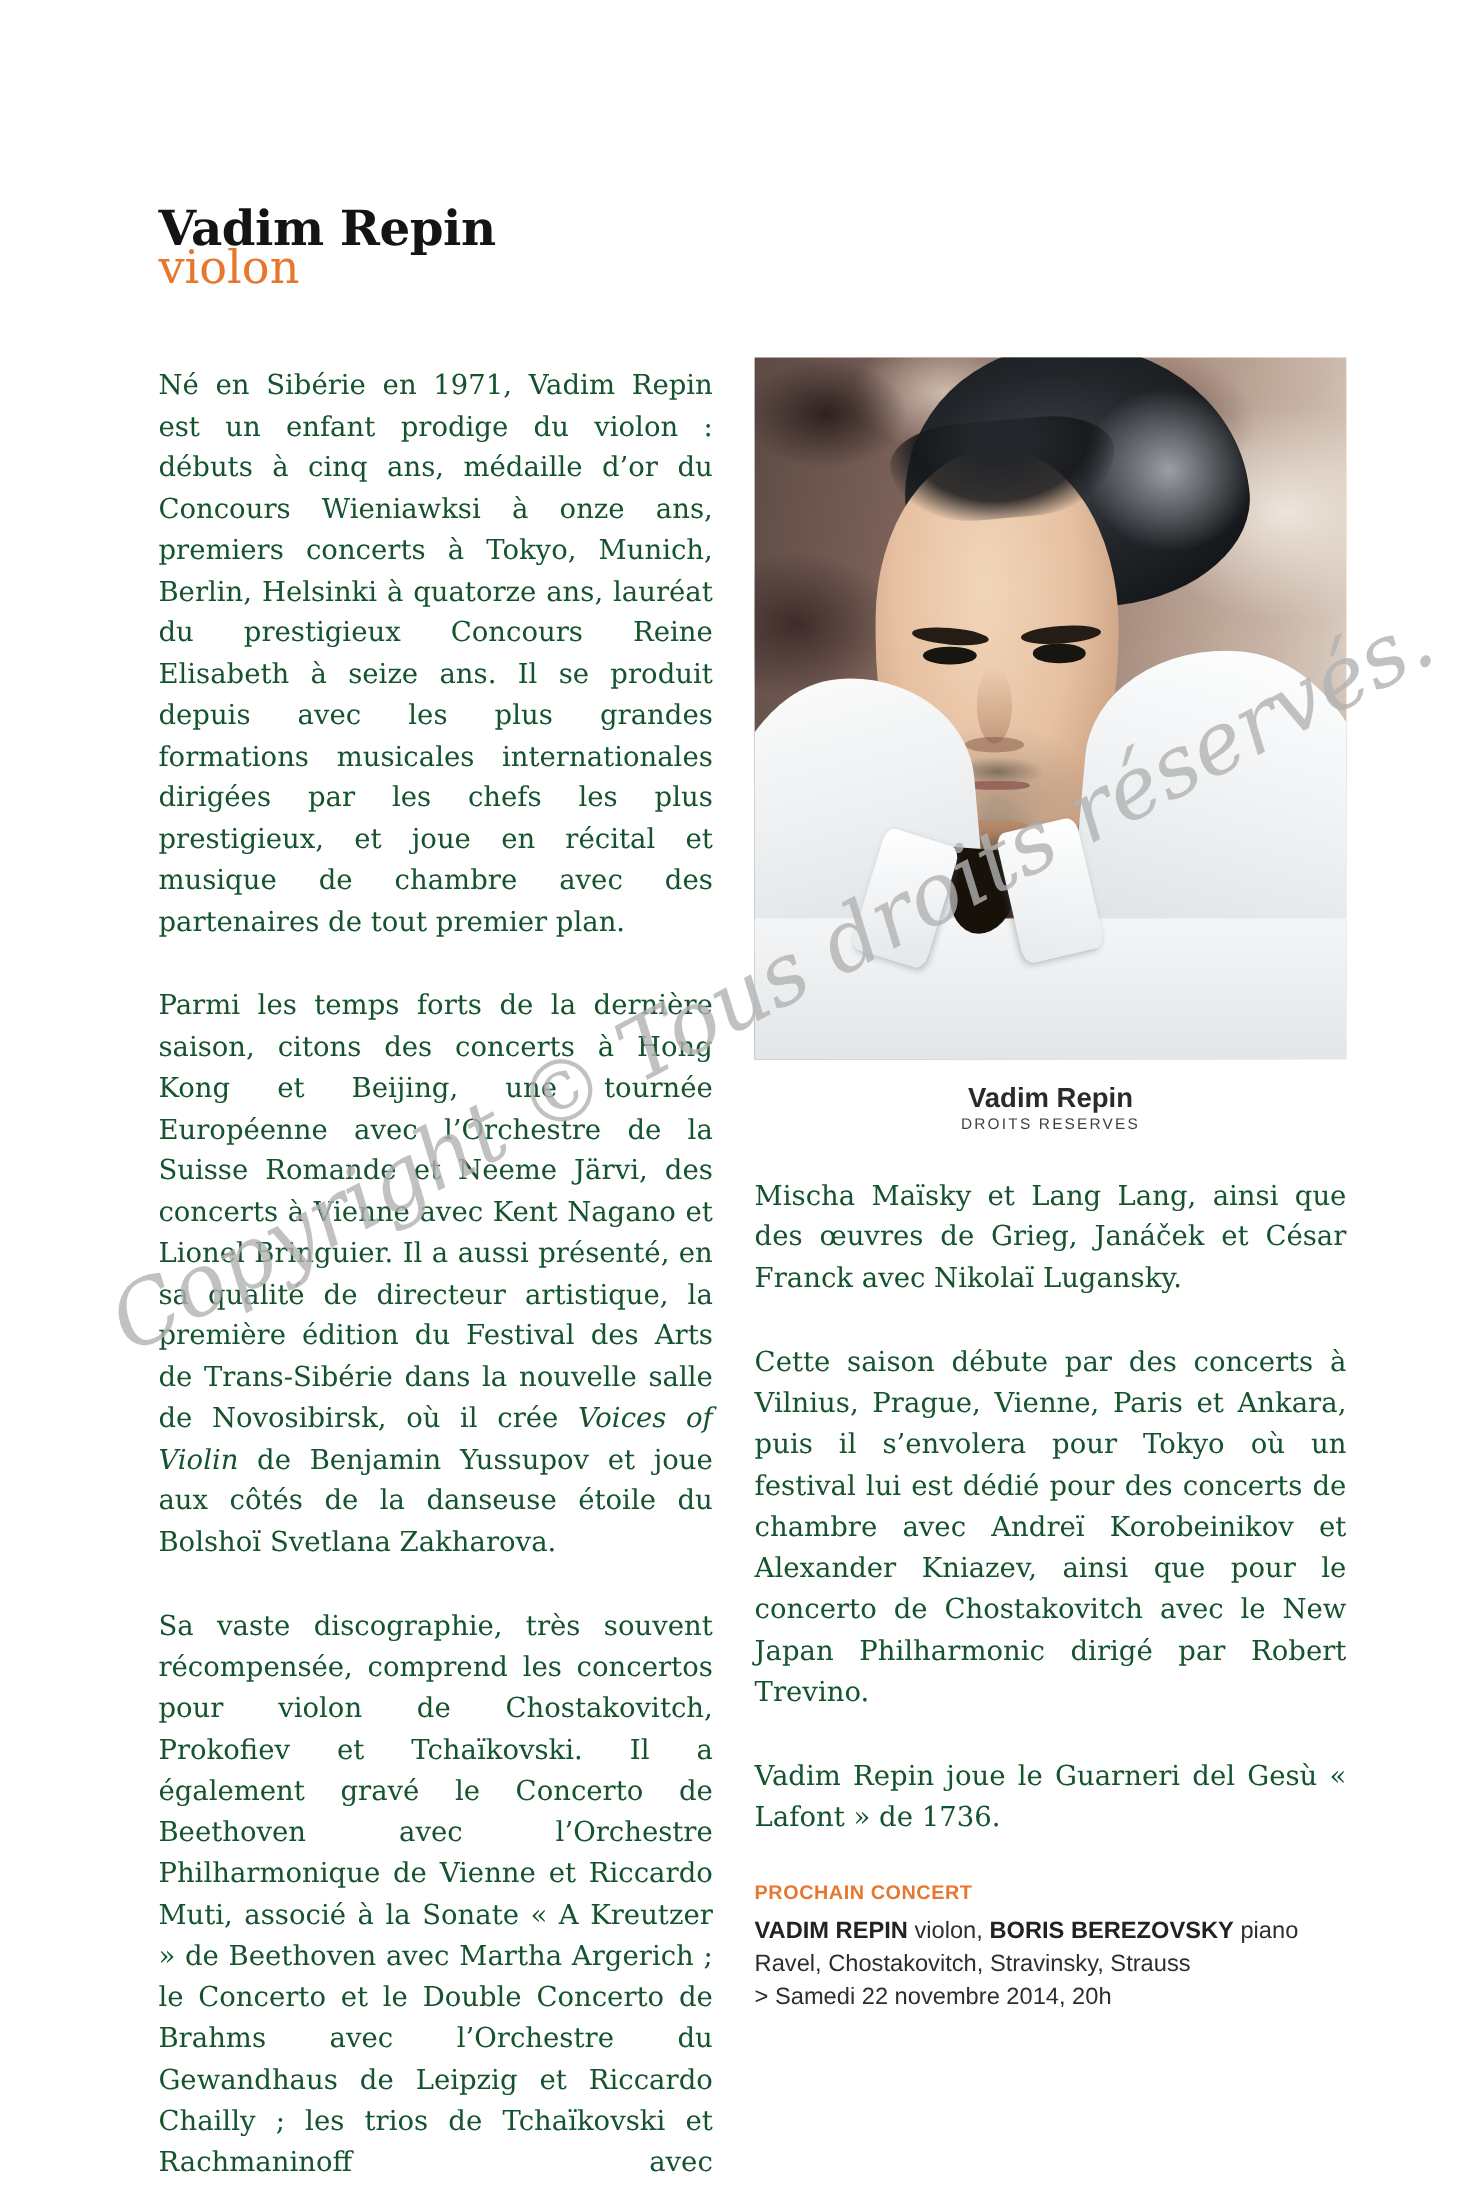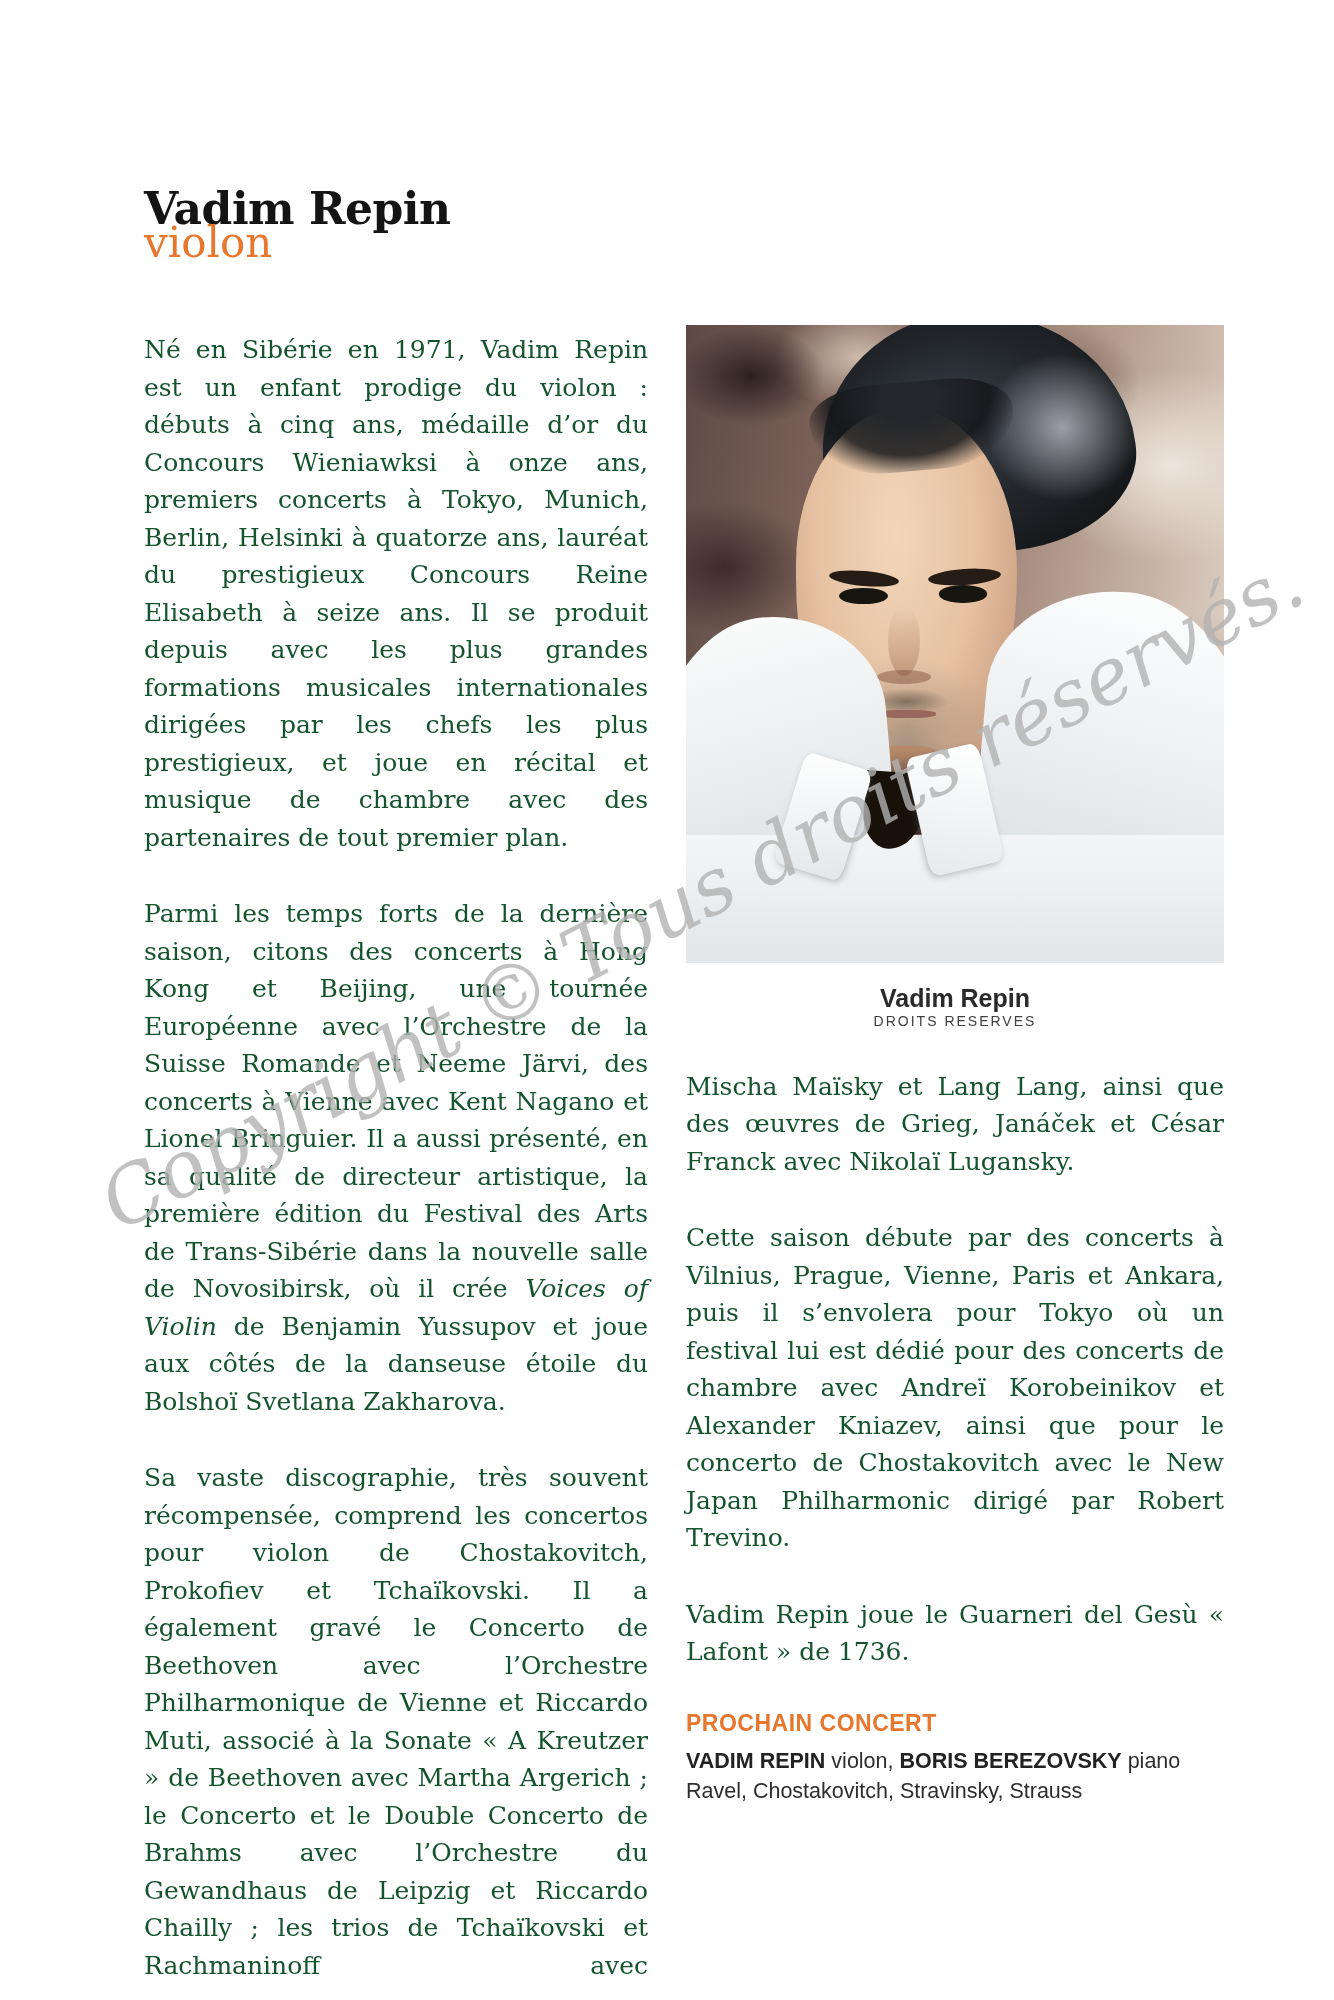--- a/index.html
+++ b/index.html
@@ -82,21 +82,21 @@
 
   
   .caption{margin-top:22px;text-align:center;font-family:"Liberation Sans",sans-serif;
            font-weight:bold;font-size:25px;color:#2a2a2a;line-height:1.1;}
   .credit{margin-top:1px;text-align:center;font-family:"Liberation Sans",sans-serif;
           font-size:14px;letter-spacing:2px;color:#3f3f3f;line-height:1.1;}
   .col-right .first-par{margin-top:39px;}
 
   
   .concert{margin-top:24px;font-family:"Liberation Sans",sans-serif;color:#2d2d2d;}
-  .concert-heading{font-size:23px;font-weight:bold;color:#E8772E;letter-spacing:0.5px;
+  .concert-heading{font-size:18px;font-weight:bold;color:#E8772E;letter-spacing:0.5px;
                    margin:0 0 9px 0;line-height:1.2;}
   .concert-line{font-size:21.5px;line-height:30px;margin:0;}
   .concert-line b{font-weight:bold;color:#222;}
 
   
   .watermark{position:absolute;left:128px;top:1158px;width:1400px;font-family:"DejaVu Serif",serif;
              font-style:italic;font-size:78px;line-height:90px;white-space:nowrap;
              color:rgba(178,178,178,0.8);transform:rotate(-28deg);transform-origin:0 100%;
              pointer-events:none;z-index:50;}
 </style>
@@ -145,18 +145,19 @@
     <div class="credit">DROITS RESERVES</div>
 
     <p class="body-par first-par">Mischa Maïsky et Lang Lang, ainsi que des œuvres de Grieg, Janáček et César Franck avec Nikolaï Lugansky.</p>
     <p class="body-par">Cette saison débute par des concerts à Vilnius, Prague, Vienne, Paris et Ankara, puis il s’envolera pour Tokyo où un festival lui est dédié pour des concerts de chambre avec Andreï Korobeinikov et Alexander Kniazev, ainsi que pour le concerto de Chostakovitch avec le New Japan Philharmonic dirigé par Robert Trevino.</p>
     <p class="body-par">Vadim Repin joue le Guarneri del Gesù « Lafont » de 1736.</p>
 
     <div class="concert">
       <p class="concert-heading">PROCHAIN CONCERT</p>
       <p class="concert-line"><b>VADIM REPIN</b><span> violon, </span><b>BORIS BEREZOVSKY</b><span> piano</span></p>
       <p class="concert-line">Ravel, Chostakovitch, Stravinsky, Strauss</p>
+      <p class="concert-line">&gt; Samedi 22 novembre 2014, 20h</p>
     </div>
   </div>
 
   <div class="watermark">Copyright © Tous droits réservés.</div>
 
 </div>
 
 </body></html>

